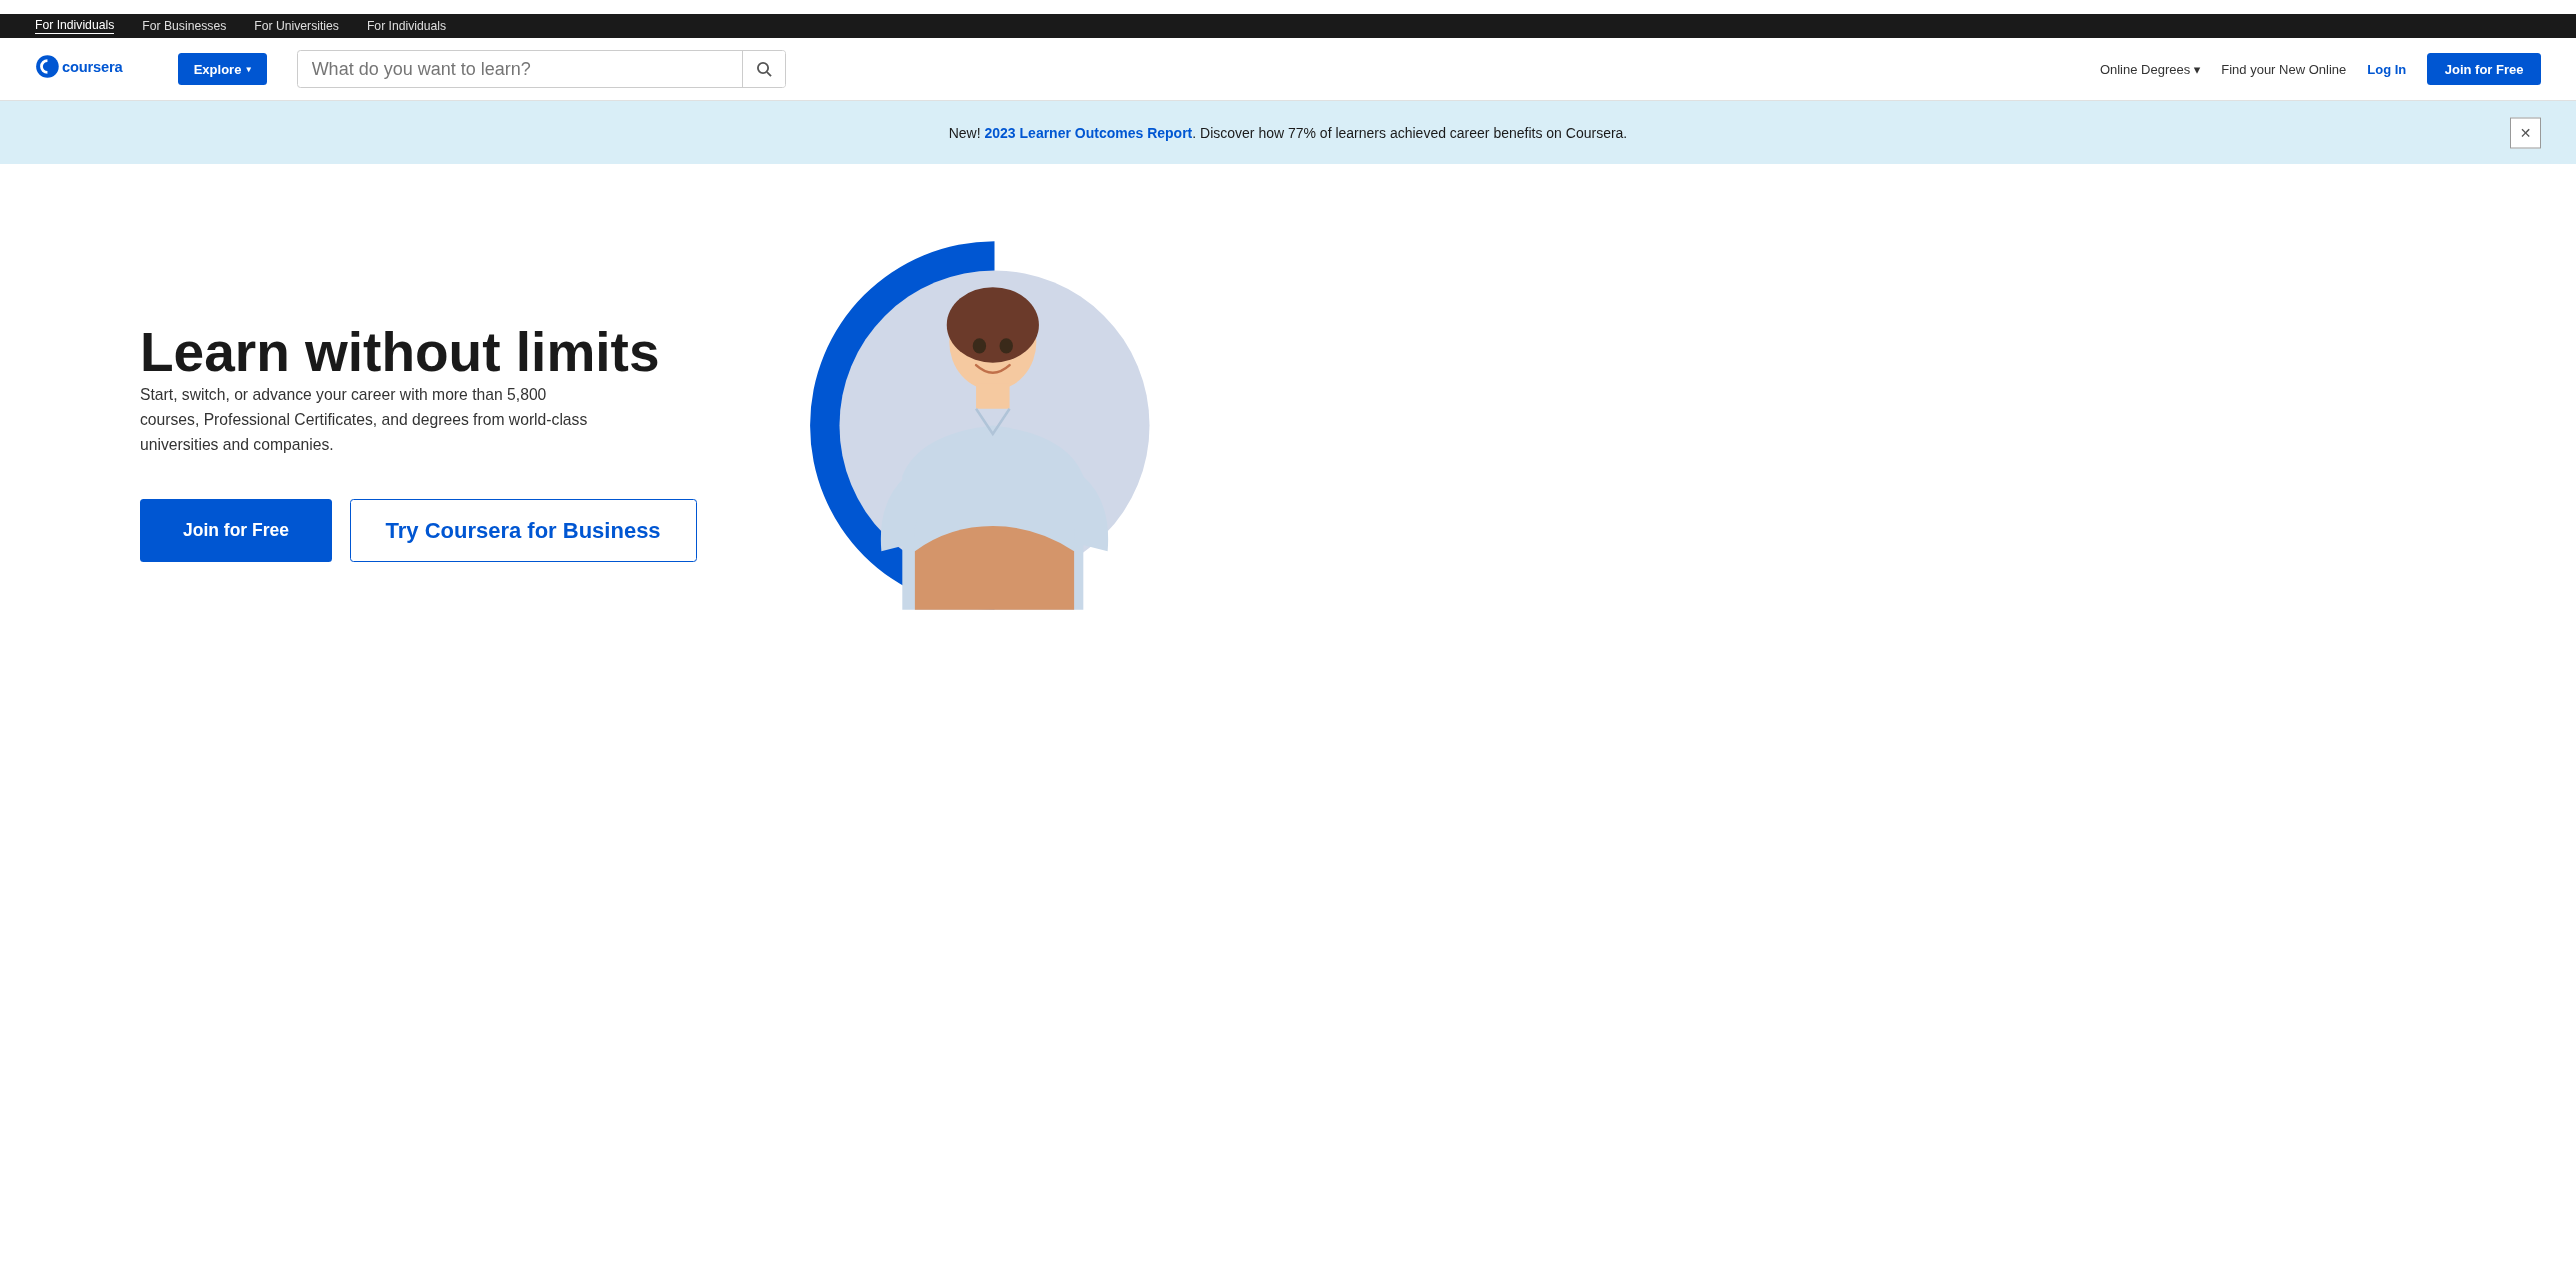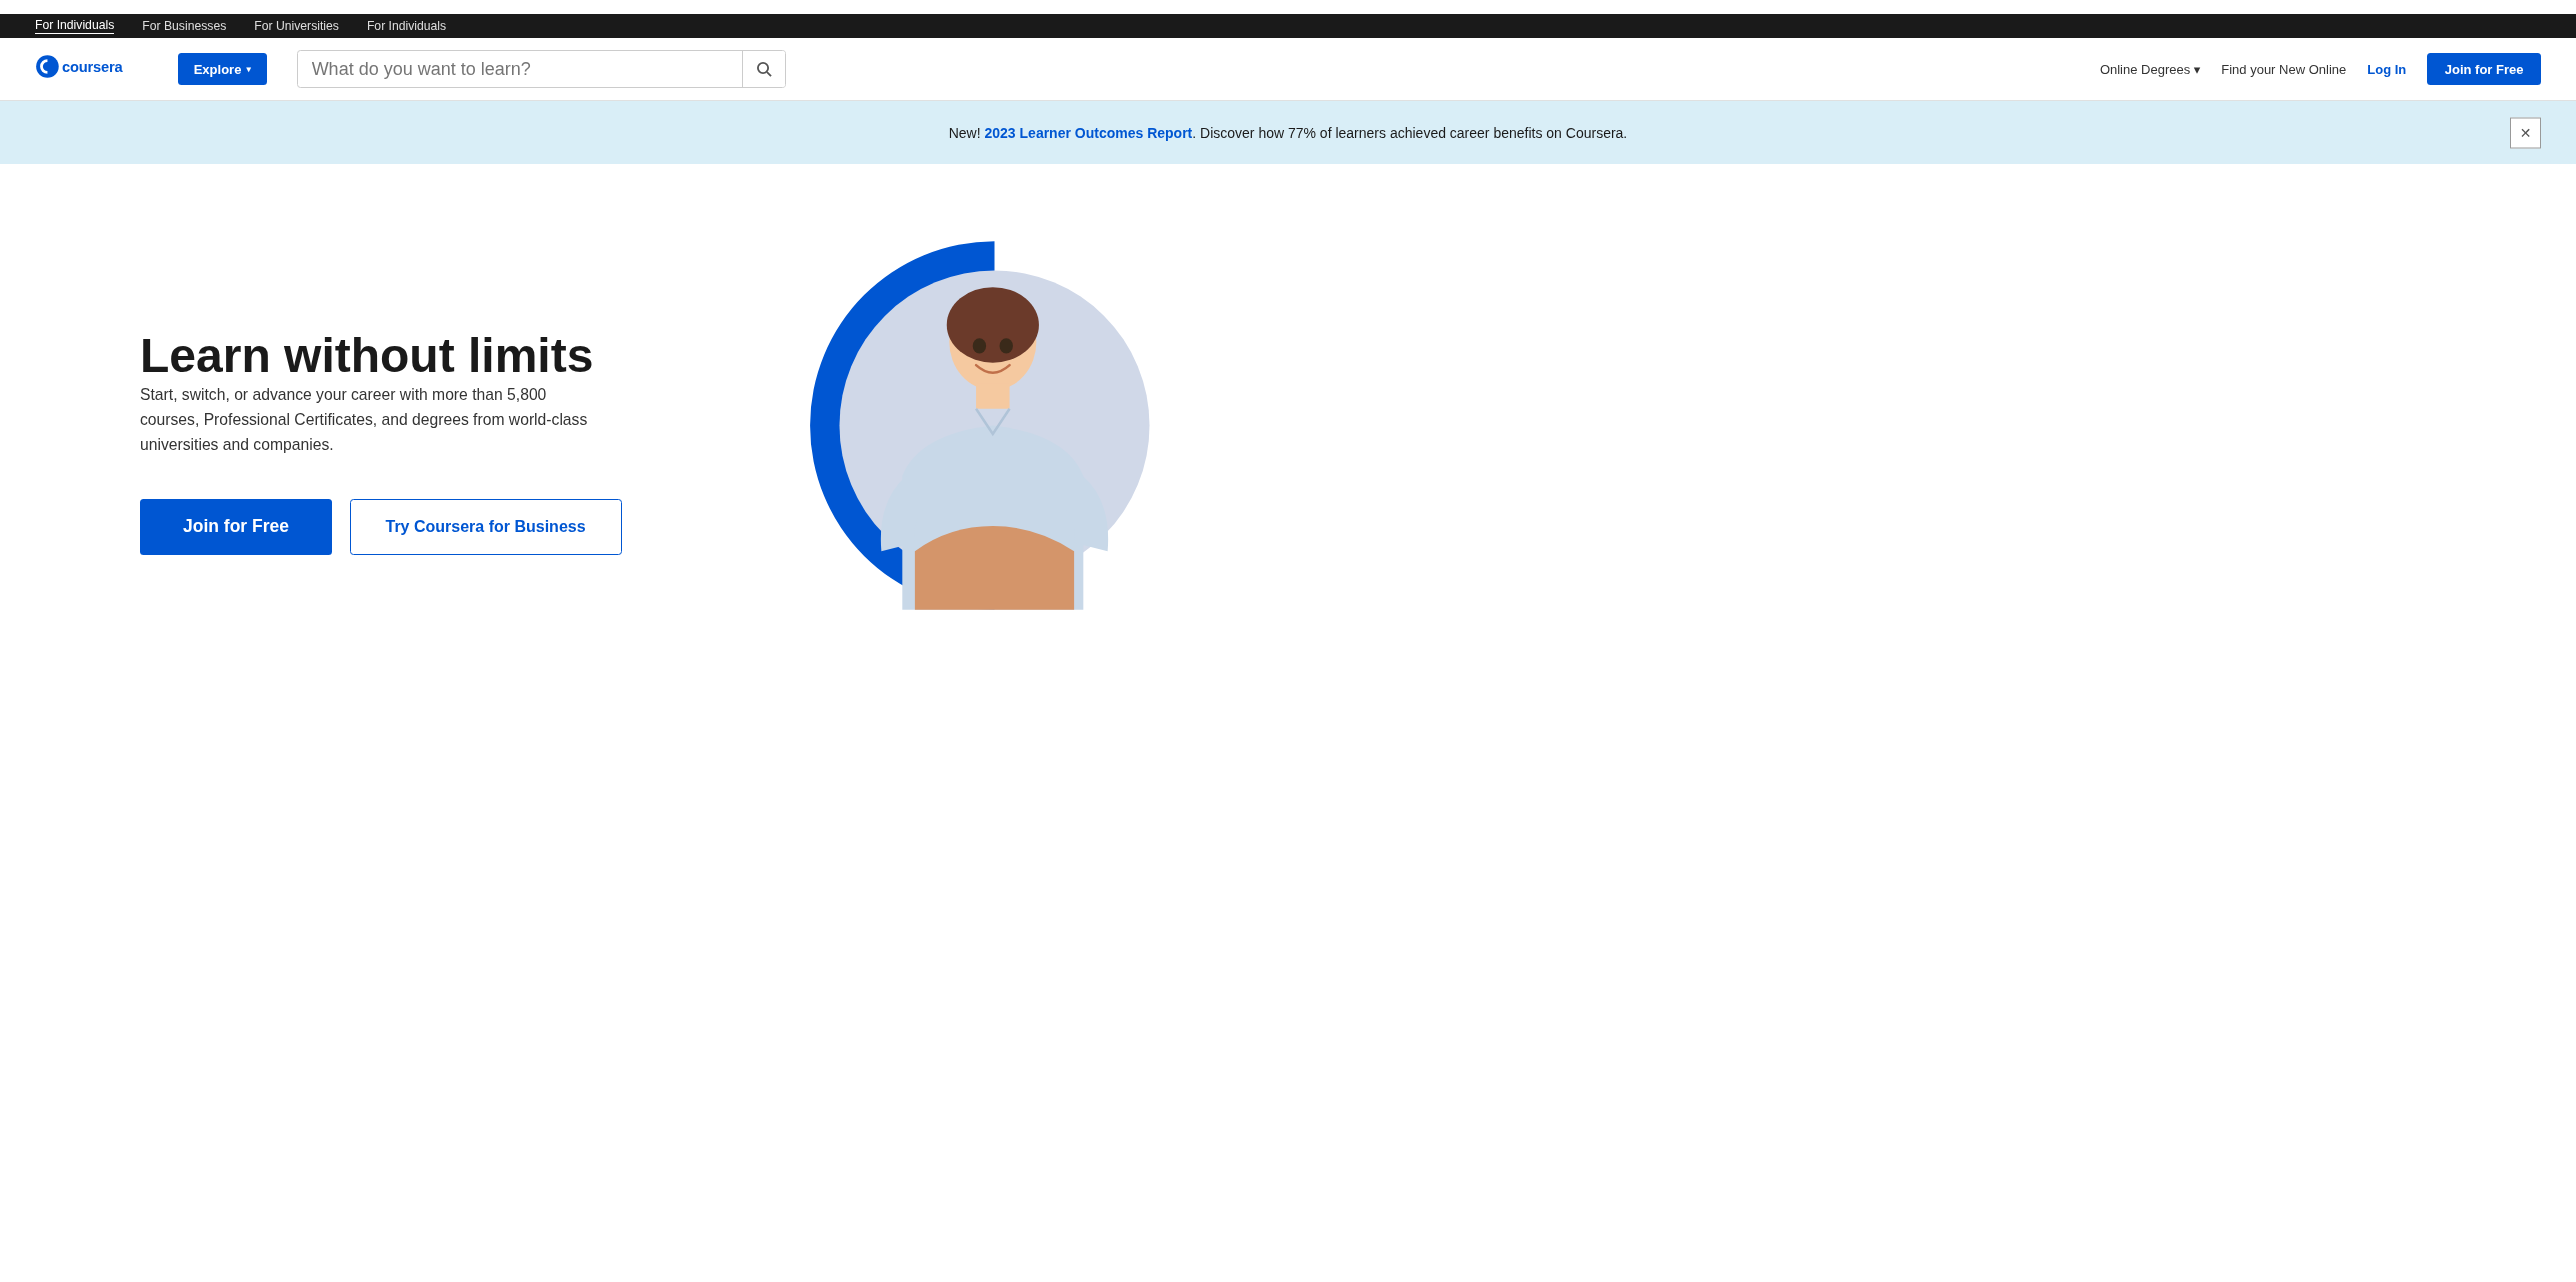--- a/index.html
+++ b/index.html
@@ -186,21 +186,21 @@
       background: #fff;
       position: relative;
       overflow: hidden;
     }
     .hero-content {
       flex: 1;
       max-width: 558px;
       z-index: 2;
     }
     .hero-title {
-      font-size: 48px;
+      font-size: 55px;
       font-weight: 800;
       color: #1a1a1a;
       line-height: 1.05;
     }
     .hero-subtitle {
       font-size: 15.7px;
       color: #333;
       line-height: 1.6;
       margin-bottom: 42px;
       max-width: 454px;
@@ -222,21 +222,21 @@
       white-space: nowrap;
       min-width: 192px;
       text-align: center;
     }
     .hero-business-btn {
       background: #fff;
       color: #0056d2;
       border: 1.7px solid #0056d2;
       border-radius: 3.5px;
       padding: 17.5px 35px;
-      font-size: 16px;
+      font-size: 22px;
       font-weight: 700;
       cursor: pointer;
       white-space: nowrap;
       min-width: 262px;
       text-align: center;
     }
 
     
     .hero-graphic {
       position: relative;

